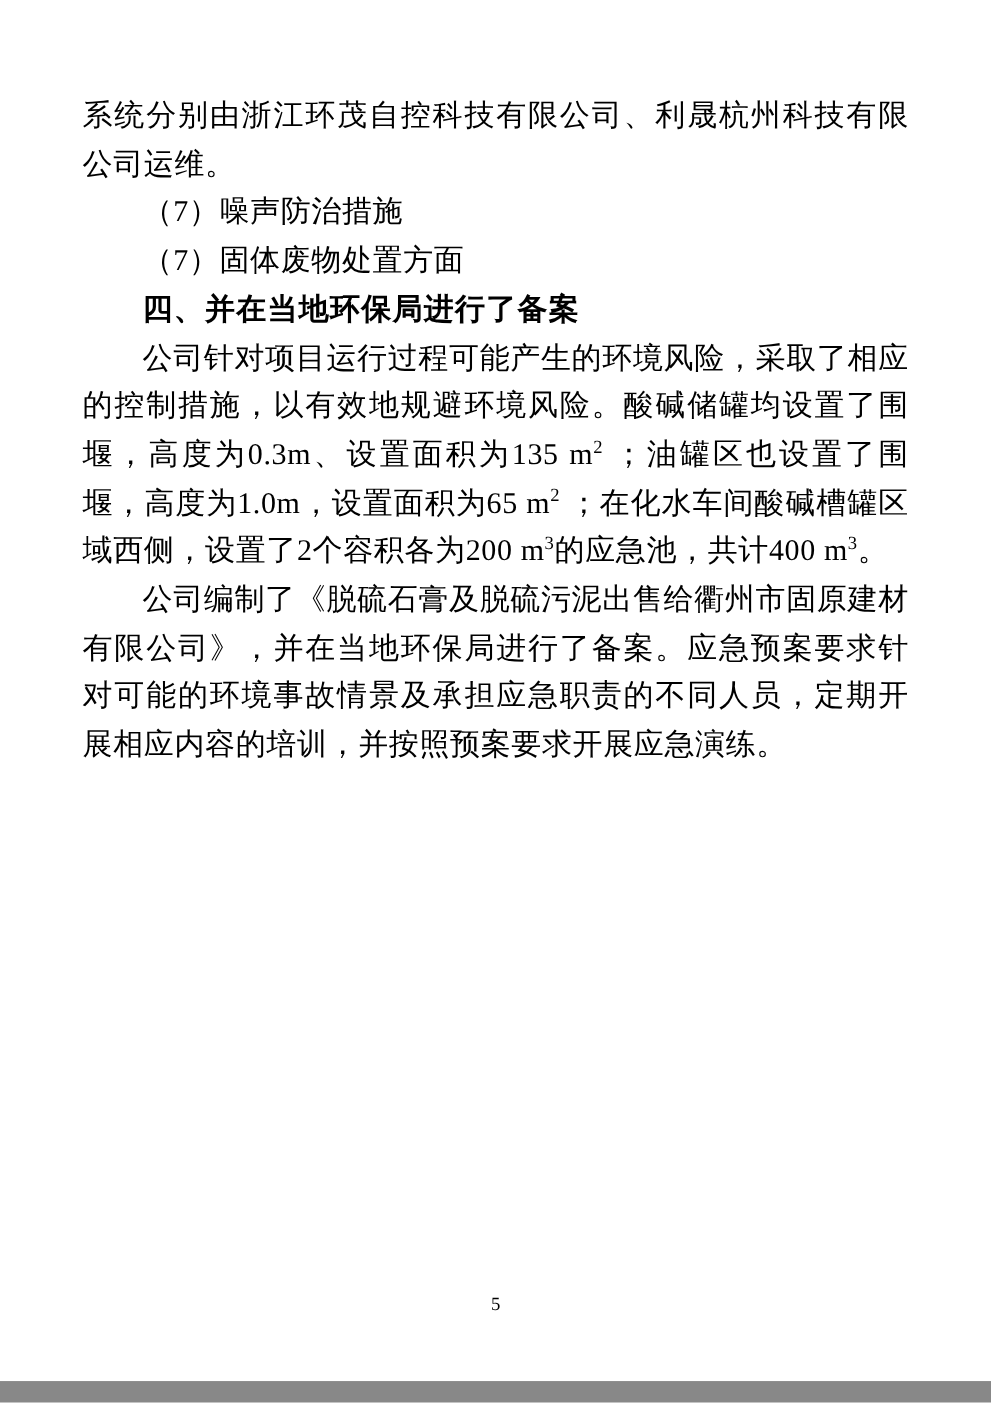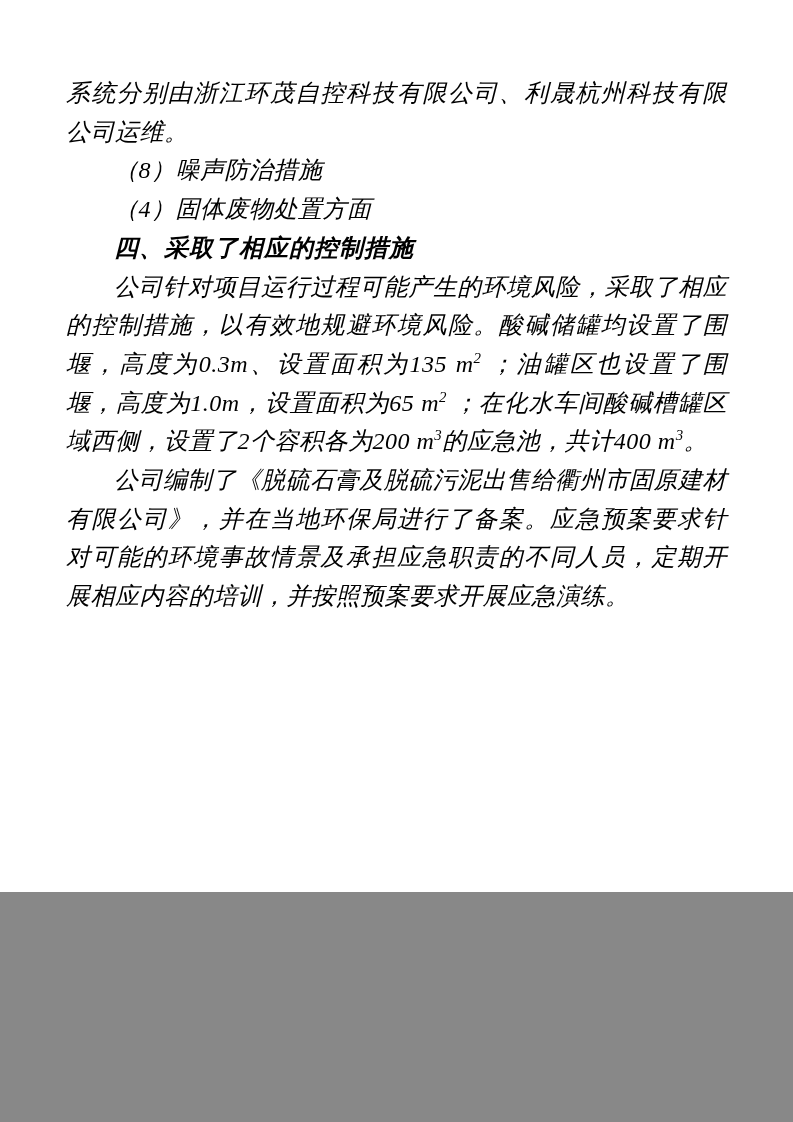--- a/index.html
+++ b/index.html
@@ -3,27 +3,26 @@
 <meta charset="utf-8">
 <style>
   html, body {
     margin: 0;
     padding: 0;
     background: #888;
   }
   .page {
     position: relative;
     width: 793px;
-    height: 892px;
+    height: 1105px;
     margin: 0 auto;
     background: #ffffff;
     color: #000000;
     font-family: "Liberation Serif", "DejaVu Serif", serif;
     overflow: hidden;
-    font-style: italic;
   }
   .doc-body {
     position: absolute;
     left: 66px;
     top: 74px;
     width: 661px;
     font-size: 24px;
     line-height: 38.7px;
     text-align: justify;
     text-justify: inter-character;
@@ -59,23 +58,23 @@
     font-family: "Liberation Serif", "DejaVu Serif", serif;
     color: #000000;
   }
 </style>
 </head>
 <body>
 
 <div class="page">
   <div class="doc-body">
       <p class="para body"><span>系统分别由浙江环茂自控科技有限公司、利晟杭州科技有限公司运维。</span></p>
-      <p class="para body indent"><span>（8）噪声防治措施</span></p>
-      <p class="para body indent"><span>（4）固体废物处置方面</span></p>
-      <p class="para heading indent"><span>四、采取了相应的控制措施</span></p>
+      <p class="para body indent"><span>（7）噪声防治措施</span></p>
+      <p class="para body indent"><span>（7）固体废物处置方面</span></p>
+      <p class="para heading indent"><span>四、并在当地环保局进行了备案</span></p>
       <p class="para body indent"><span>公司针对项目运行过程可能产生的环境风险，采取了相应的控制措施，以有效地规避环境风险。酸碱储罐均设置了围堰，高度为</span><span class="latin">0.3m</span><span>、设置面积为</span><span class="latin">135 m</span><sup class="latin">2</sup><span> ；油罐区也设置了围堰，高度为</span><span class="latin">1.0m</span><span>，设置面积为</span><span class="latin">65 m</span><sup class="latin">2</sup><span> ；在化水车间酸碱槽罐区域西侧，设置了</span><span class="latin">2</span><span>个容积各为</span><span class="latin">200 m</span><sup class="latin">3</sup><span>的应急池，共计</span><span class="latin">400 m</span><sup class="latin">3</sup><span>。</span></p>
       <p class="para body indent"><span>公司编制了《脱硫石膏及脱硫污泥出售给衢州市固原建材有限公司》，并在当地环保局进行了备案。应急预案要求针对可能的环境事故情景及承担应急职责的不同人员，定期开展相应内容的培训，并按照预案要求开展应急演练。</span></p>
       <p class="para heading indent"></p>
     </div>
   <div class="page-footer">
     <span>5</span>
   </div>
 </div>
 
 </body></html>

